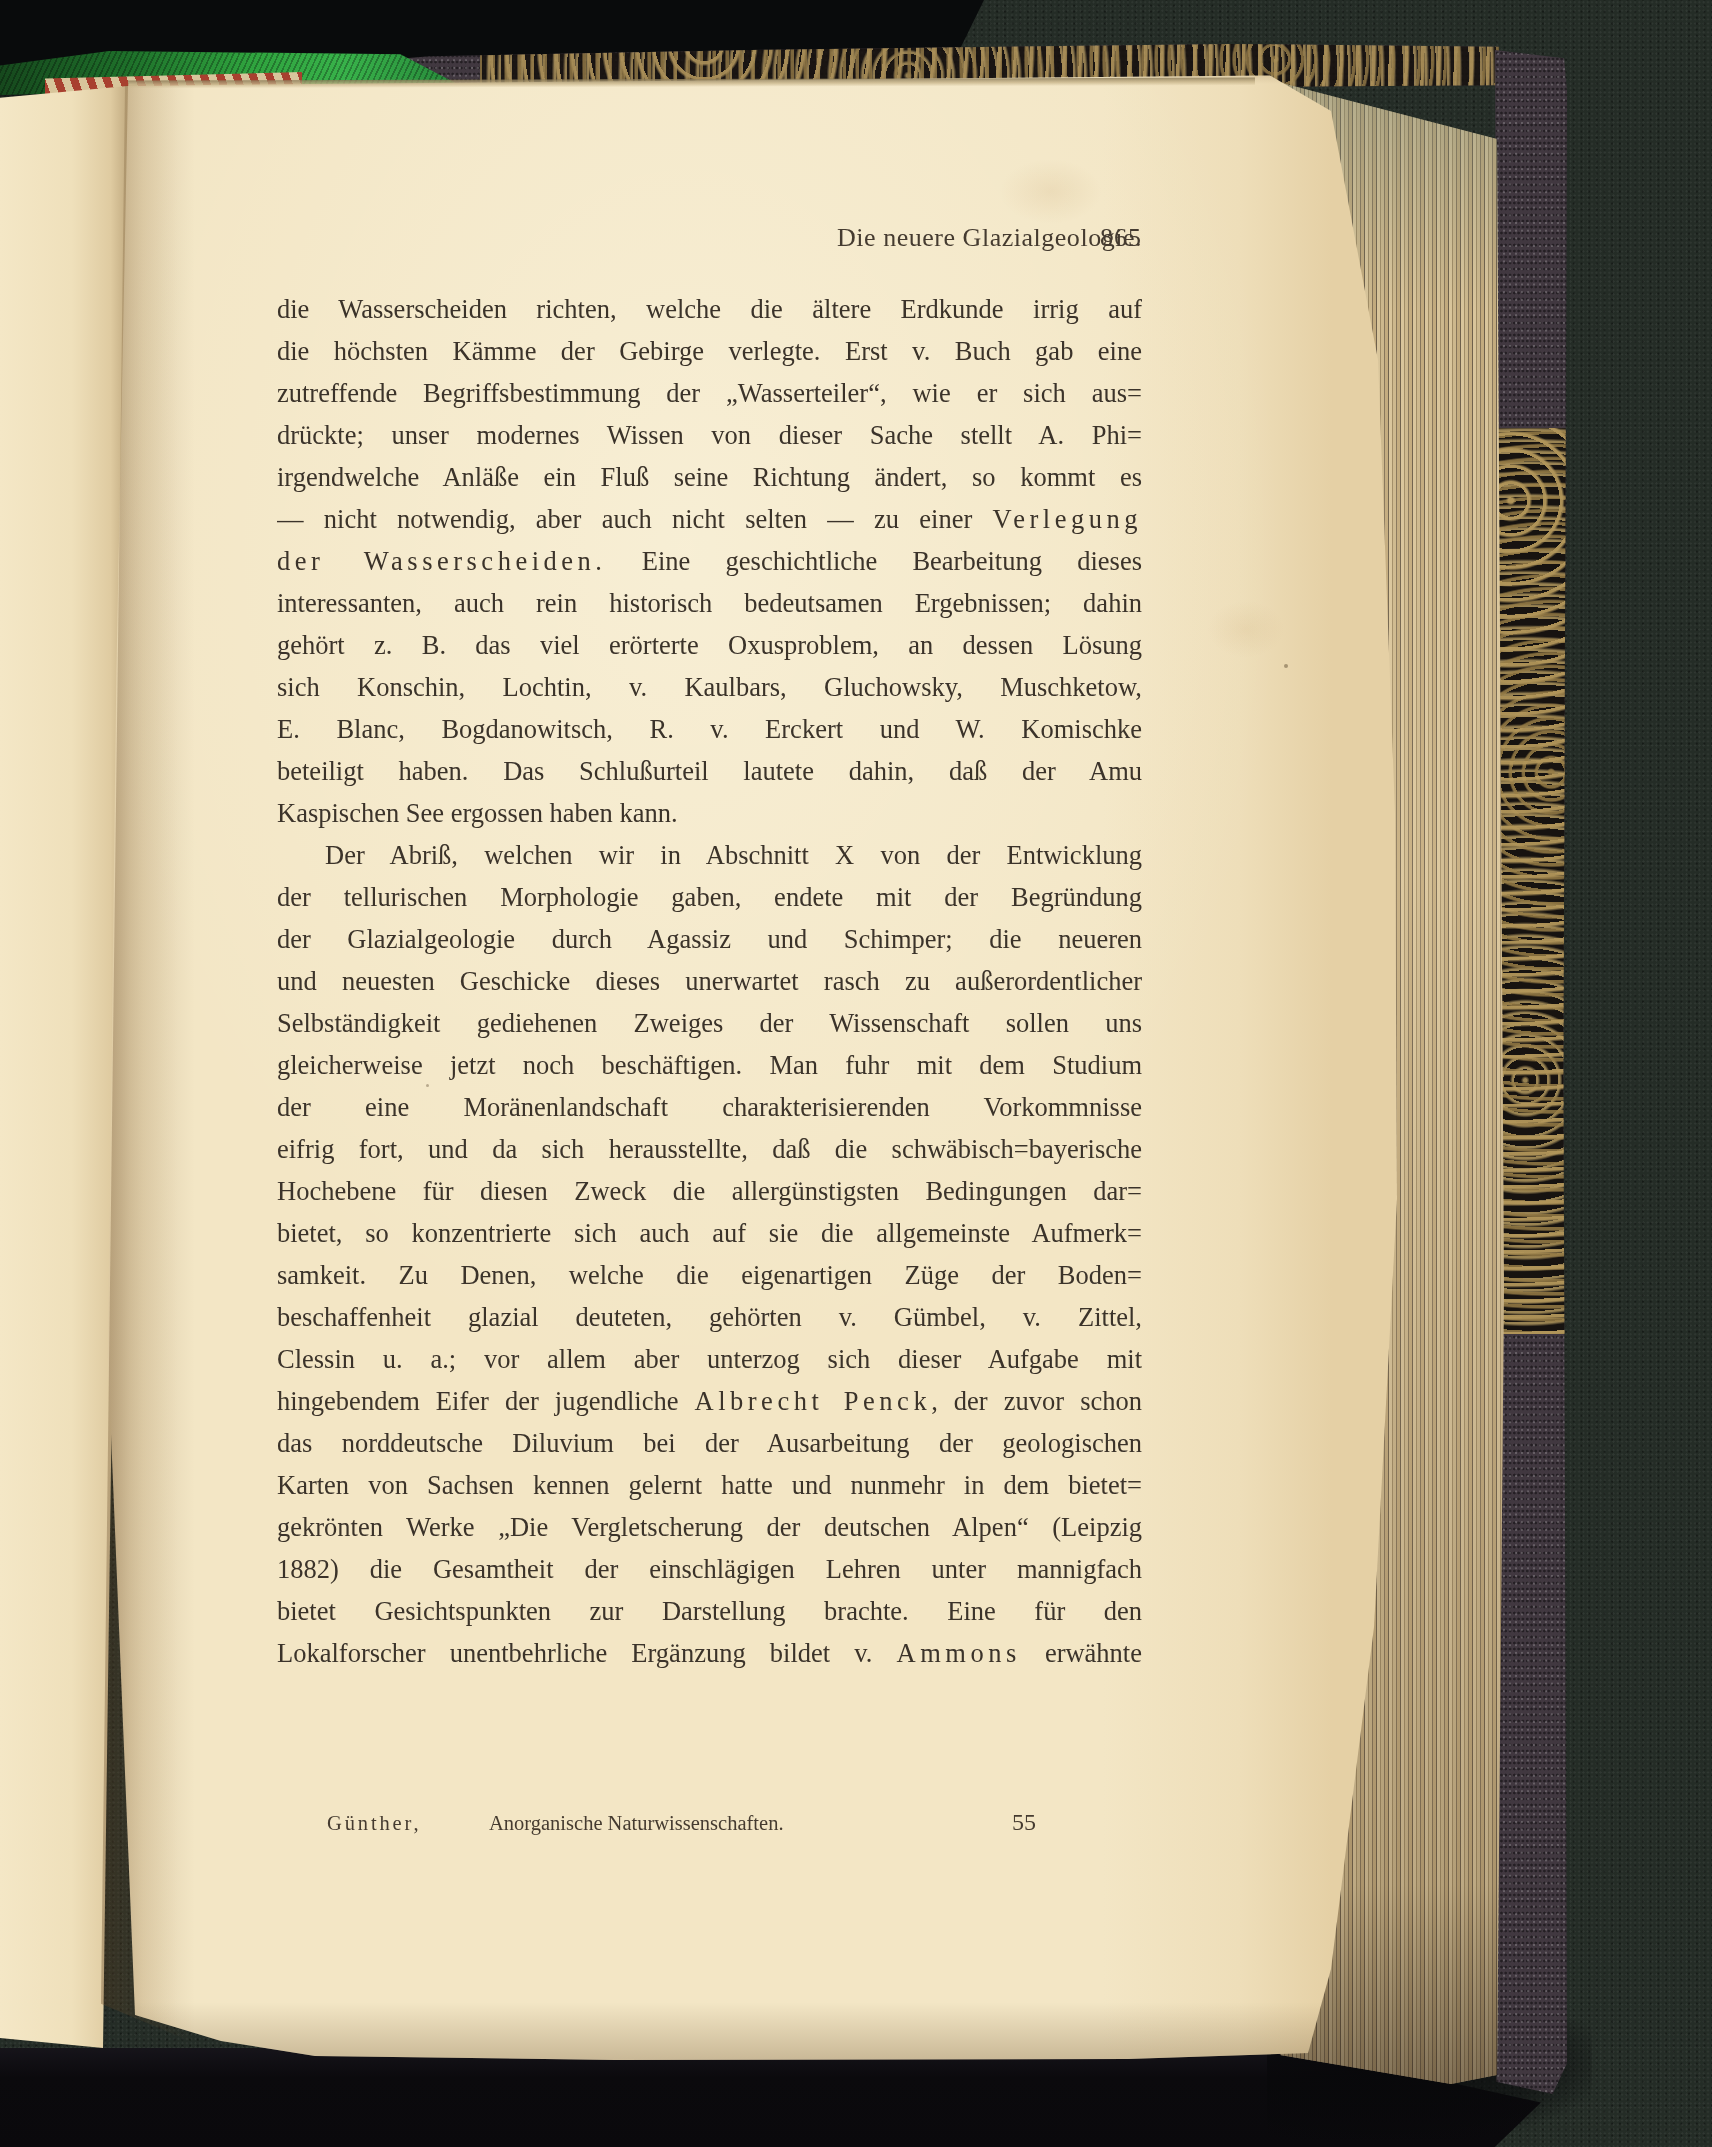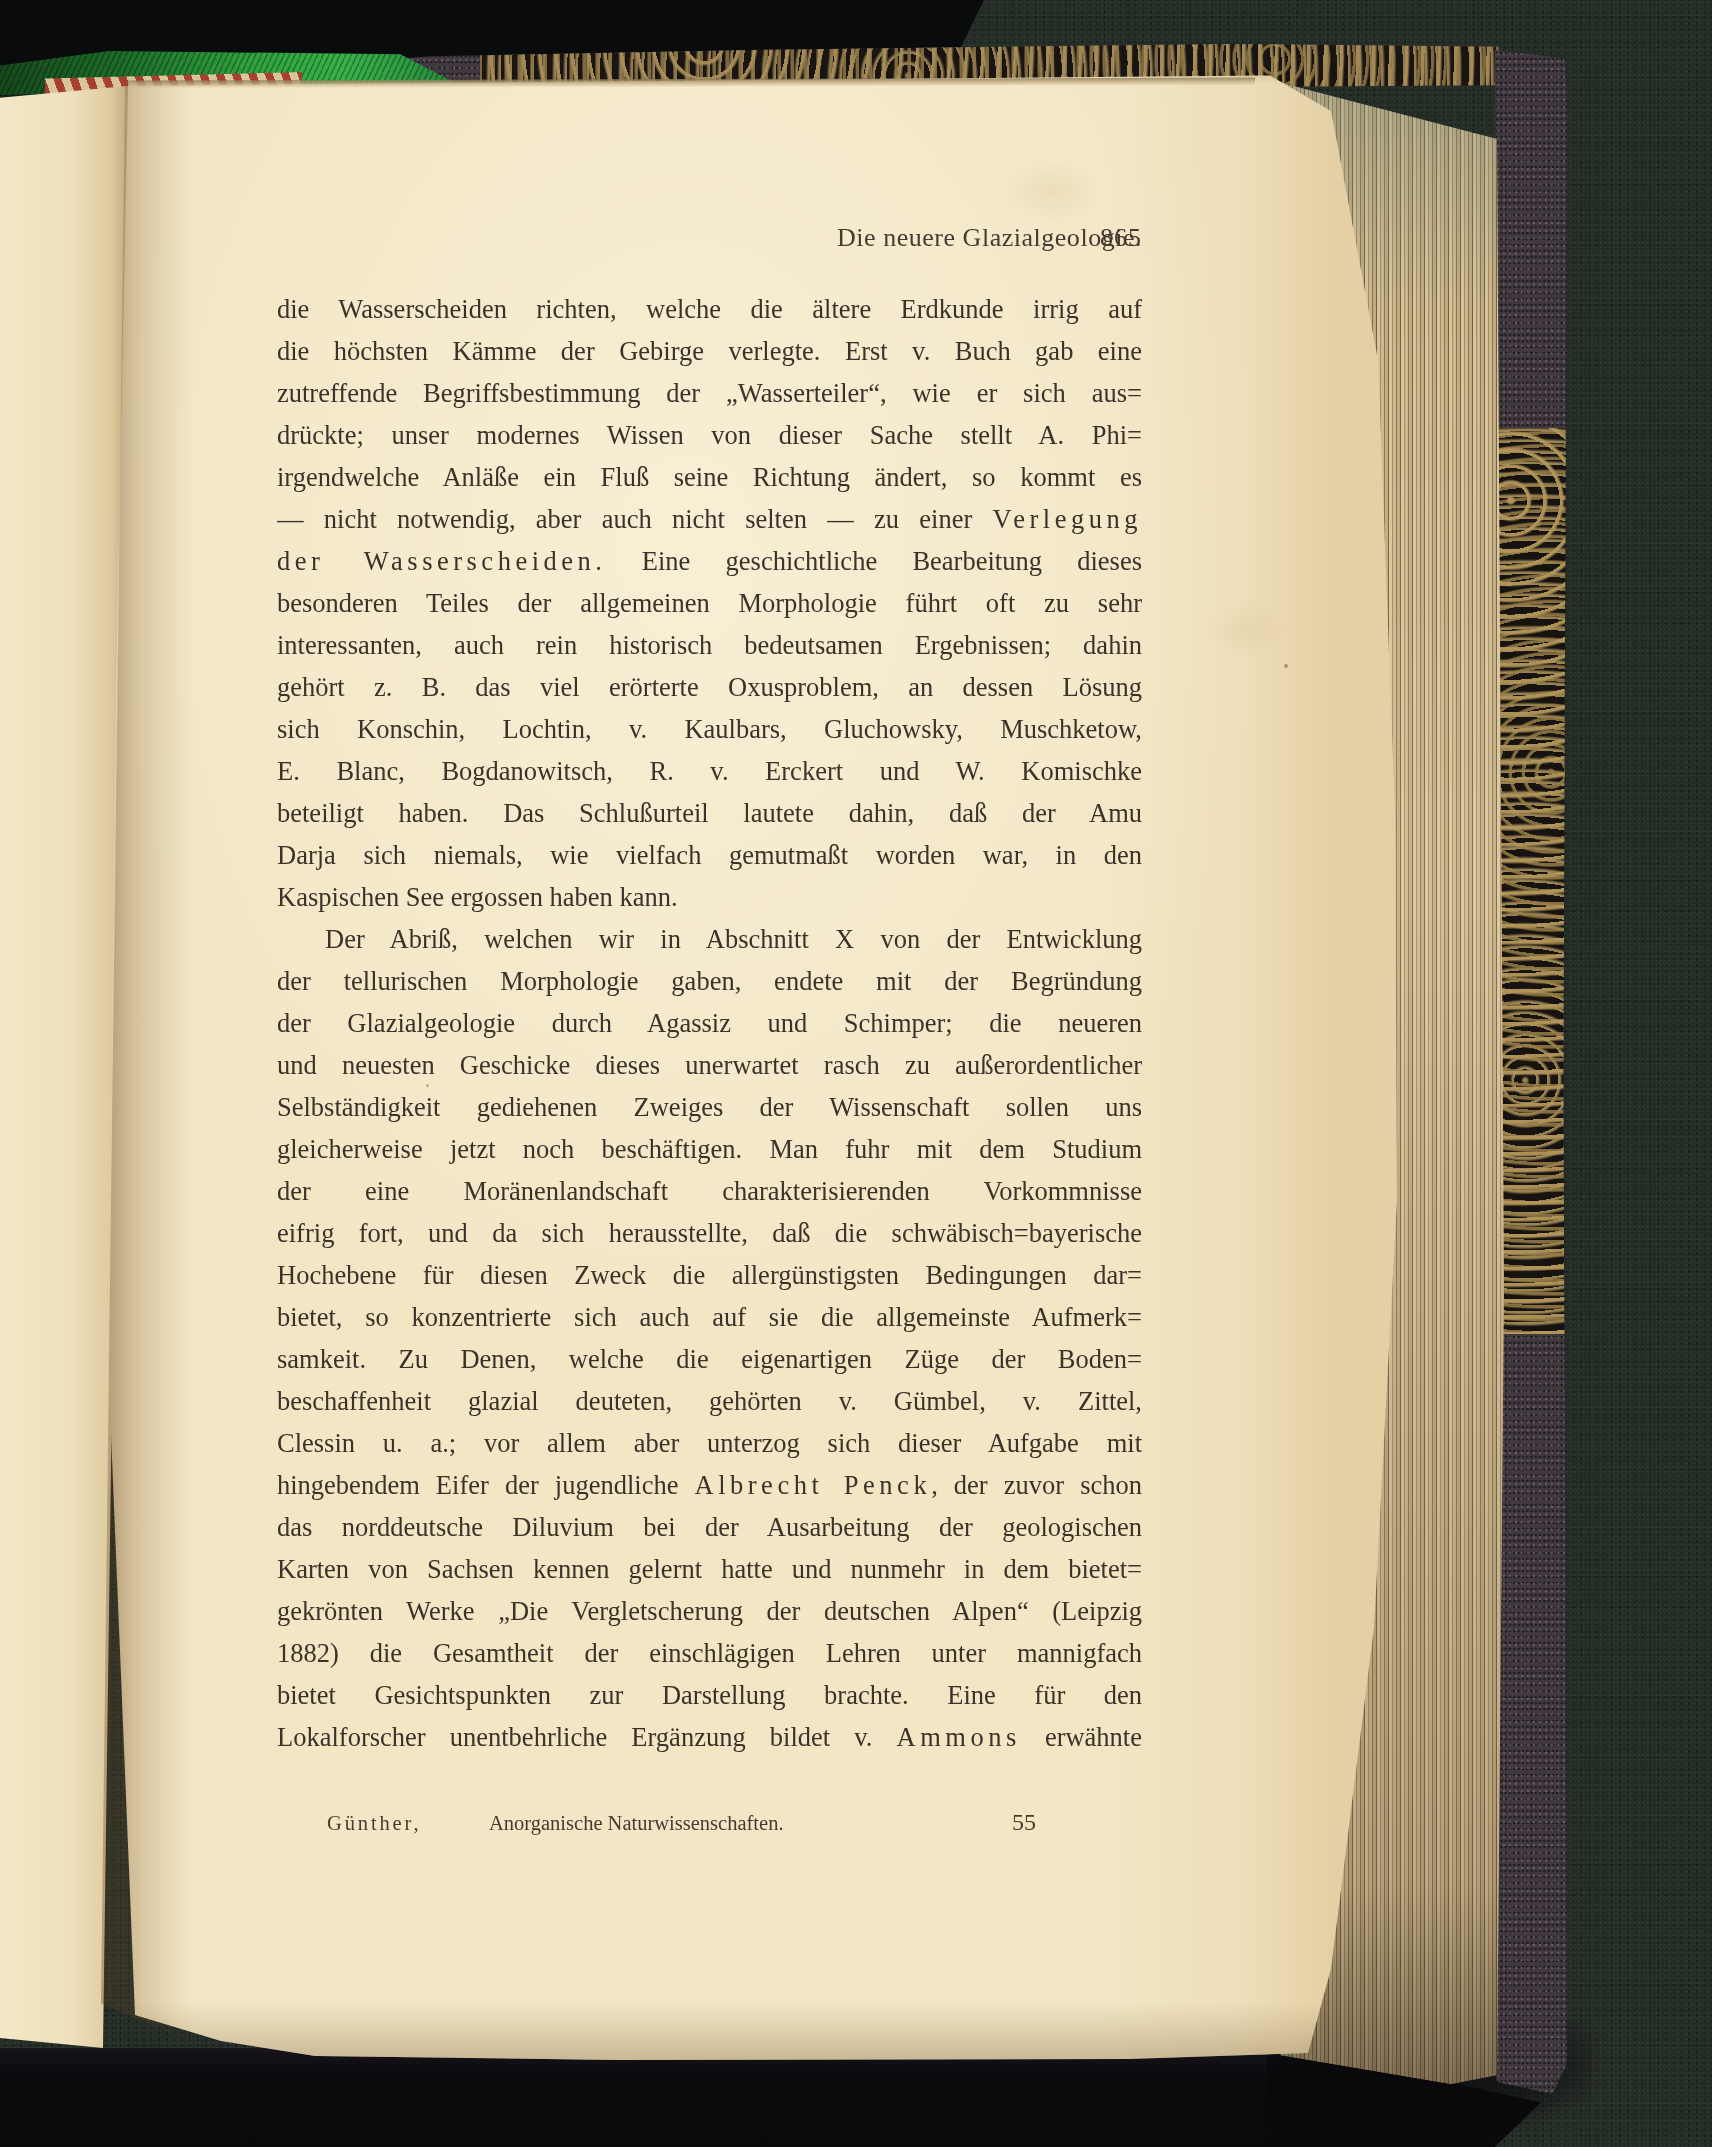--- a/index.html
+++ b/index.html
@@ -132,27 +132,25 @@
   </div>
 
   <div class="body-text">
       <div class="bline">die Wasserscheiden richten, welche die ältere Erdkunde irrig auf</div>
       <div class="bline">die höchsten Kämme der Gebirge verlegte.  Erst v. Buch gab eine</div>
       <div class="bline">zutreffende Begriffsbestimmung der „Wasserteiler“, wie er sich aus=</div>
       <div class="bline">drückte; unser modernes Wissen von dieser Sache stellt A. Phi=</div>
       <div class="bline">irgendwelche Anläße ein Fluß seine Richtung ändert, so kommt es</div>
       <div class="bline">— nicht notwendig, aber auch nicht selten — zu einer <span class="sperr">Verlegung</span></div>
       <div class="bline"><span class="sperr">der Wasserscheiden.</span>  Eine geschichtliche Bearbeitung dieses</div>
-      <div class="bline">besonderen Teiles der allgemeinen Morphologie führt oft zu sehr</div>
       <div class="bline">interessanten, auch rein historisch bedeutsamen Ergebnissen; dahin</div>
       <div class="bline">gehört z. B. das viel erörterte Oxusproblem, an dessen Lösung</div>
       <div class="bline">sich Konschin, Lochtin, v. Kaulbars, Gluchowsky, Muschketow,</div>
       <div class="bline">E. Blanc, Bogdanowitsch, R. v. Erckert und W. Komischke</div>
       <div class="bline">beteiligt haben.  Das Schlußurteil lautete dahin, daß der Amu</div>
-      <div class="bline">Darja sich niemals,  wie vielfach gemutmaßt worden war, in den</div>
       <div class="bline flush">Kaspischen See ergossen haben kann.</div>
       <div class="bline indent">Der Abriß, welchen wir in Abschnitt X von der Entwicklung</div>
       <div class="bline">der tellurischen Morphologie gaben,  endete mit der Begründung</div>
       <div class="bline">der Glazialgeologie durch Agassiz und Schimper; die neueren</div>
       <div class="bline">und neuesten Geschicke dieses unerwartet rasch zu außerordentlicher</div>
       <div class="bline">Selbständigkeit gediehenen Zweiges der Wissenschaft sollen uns</div>
       <div class="bline">gleicherweise jetzt noch beschäftigen.  Man fuhr mit dem Studium</div>
       <div class="bline">der eine Moränenlandschaft charakterisierenden Vorkommnisse</div>
       <div class="bline">eifrig fort, und da sich herausstellte, daß die schwäbisch=bayerische</div>
       <div class="bline">Hochebene für diesen Zweck die allergünstigsten Bedingungen dar=</div>

